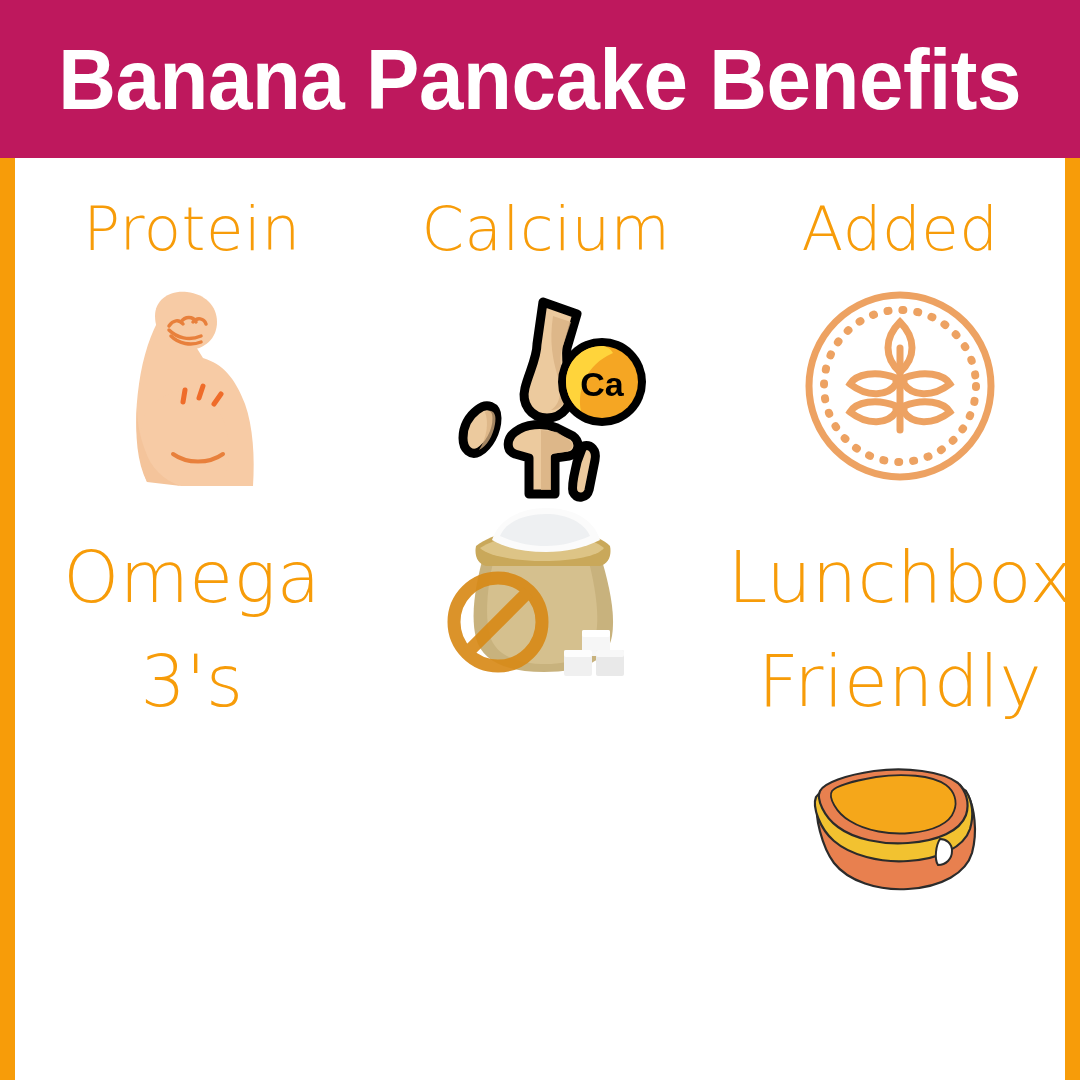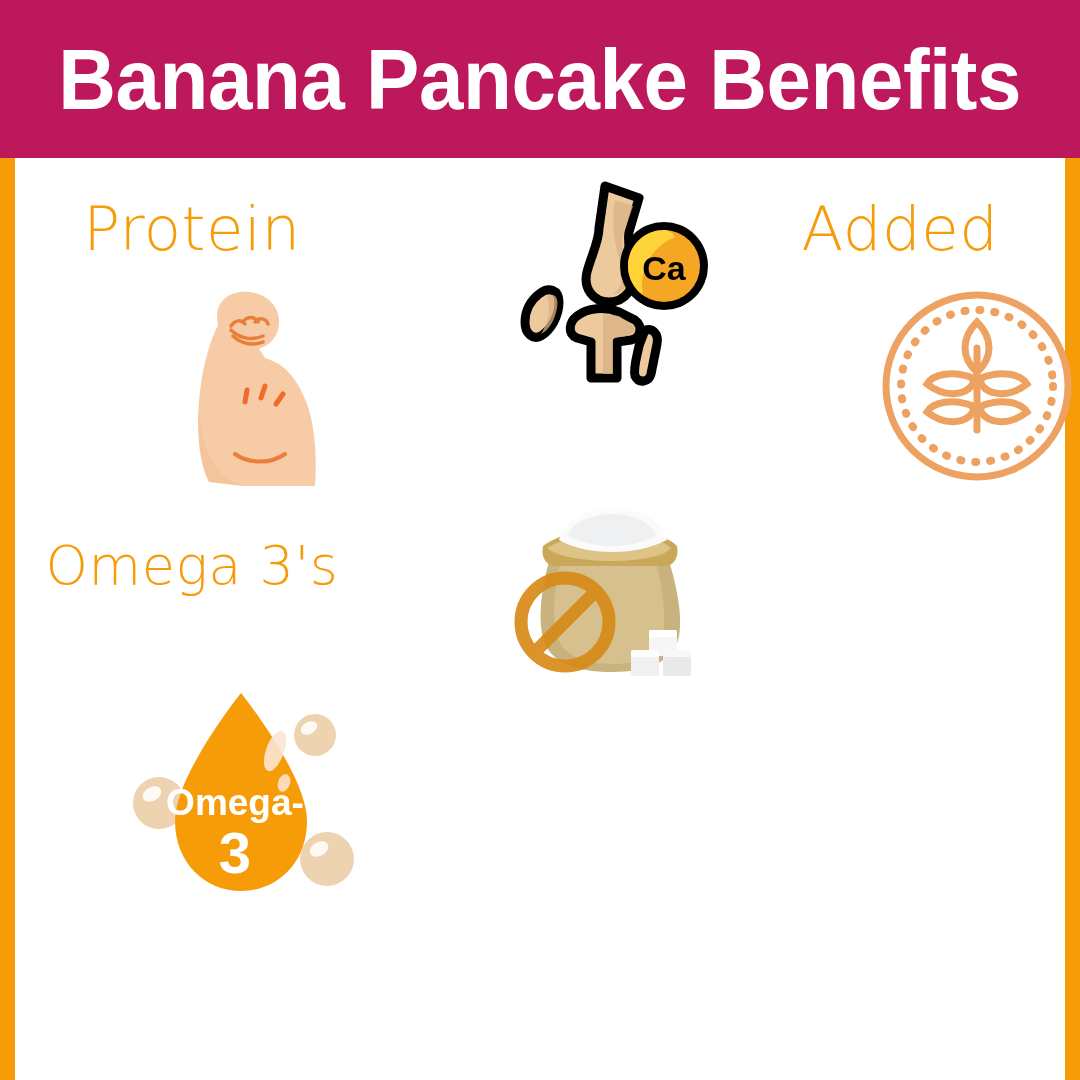--- a/index.html
+++ b/index.html
@@ -73,29 +73,29 @@
     font-family: "DejaVu Sans", sans-serif;
     font-weight: 300;
     font-size: 61px;
     line-height: 1.47;
     text-align: center;
     letter-spacing: 0.5px;
     margin: 0;
     white-space: pre-line;
   }
   .row1 .benefit-label { padding-top: 26px; }
-  .row2 .benefit-label { padding-top: 28px; font-size: 54px; }
+  .row2 .benefit-label { padding-top: 28px; font-size: 71px; }
 
   .icon-wrap {
     position: relative;
     flex: 1;
     width: 100%;
     display: flex;
     align-items: flex-start;
-    justify-content: flex-end;
+    justify-content: center;
   }
   .row1 .icon-wrap { padding-top: 12px; }
   .row2 .icon-wrap { padding-top: 6px; }
   .icon-wrap svg { display: block; overflow: visible; }
 
   
   .cell-omega .icon-wrap { padding-top: 84px; }
 </style>
 </head>
 <body>
@@ -142,20 +142,21 @@
               <line x1="122" y1="112" x2="126" y2="100"></line>
               <line x1="137" y1="118" x2="144" y2="108"></line>
             </g>
 
             <path d="M96,168 C110,178 132,178 146,168" fill="none" stroke="#e8803c" stroke-width="4" stroke-linecap="round"></path>
           </svg>
         </div>
       </div>
 
       <div class="benefit-cell row1 cell-calcium">
+        <div class="benefit-label">Calcium</div>
         <div class="icon-wrap">
           <svg width="230" height="215" viewBox="0 0 230 215">
             <g stroke="#000000" stroke-width="9" stroke-linejoin="round" stroke-linecap="round">
 
               <path d="M112,16 L146,28 L136,62 C134,76 138,88 140,100
                        C143,118 132,132 116,132 C100,132 90,118 94,102
                        C98,86 106,72 106,58 Z" fill="#ecca9e"></path>
 
               <path d="M84,146 C94,138 112,136 126,142 L142,150
                        C150,156 148,168 138,170 L124,172 L124,208 L98,208 L98,172
@@ -210,42 +211,20 @@
               <path d="M104,120 C124,112 144,116 150,126 C132,140 112,138 104,126 Z" stroke-width="7"></path>
 
               <path d="M96,120 C76,112 56,116 50,126 C68,140 88,138 96,126 Z" stroke-width="7"></path>
             </g>
           </svg>
         </div>
       </div>
 
       <div class="benefit-cell row2 cell-omega">
         <div class="benefit-label">Omega 3's</div>
-        <div class="icon-wrap">
-          <svg width="240" height="215" viewBox="0 0 240 215">
-
-            <g>
-              <circle cx="186" cy="46" r="21" fill="#eed3b0"></circle>
-              <ellipse cx="180" cy="39" rx="9" ry="6" fill="#ffffff" opacity="0.85" transform="rotate(-30 180 39)"></ellipse>
-              <circle cx="30" cy="114" r="26" fill="#eed3b0"></circle>
-              <ellipse cx="23" cy="105" rx="10" ry="7" fill="#ffffff" opacity="0.85" transform="rotate(-30 23 105)"></ellipse>
-              <circle cx="198" cy="170" r="27" fill="#eed3b0"></circle>
-              <ellipse cx="190" cy="160" rx="10" ry="7" fill="#ffffff" opacity="0.85" transform="rotate(-30 190 160)"></ellipse>
-            </g>
-
-            <path d="M112,4 C112,4 46,86 46,132 C46,174 76,202 112,202
-                     C148,202 178,174 178,132 C178,86 112,4 112,4 Z" fill="#f79c09"></path>
-
-            <ellipse cx="146" cy="62" rx="9" ry="21" fill="#fbe6d2" opacity="0.9" transform="rotate(20 146 62)"></ellipse>
-            <ellipse cx="155" cy="94" rx="6" ry="9" fill="#fbe6d2" opacity="0.85" transform="rotate(20 155 94)"></ellipse>
-
-            <text x="106" y="126" text-anchor="middle" font-family="'Liberation Sans', sans-serif" font-weight="bold" font-size="37" fill="#ffffff">Omega-</text>
-            <text x="106" y="184" text-anchor="middle" font-family="'Liberation Sans', sans-serif" font-weight="bold" font-size="58" fill="#ffffff">3</text>
-          </svg>
-        </div>
       </div>
 
       <div class="benefit-cell row2 cell-sugar">
         <div class="icon-wrap">
           <svg width="220" height="175" viewBox="0 0 220 175">
 
             <path d="M48,50 C40,78 34,110 40,134 C46,158 72,168 108,168
                      C148,168 172,156 176,132 C180,108 172,76 164,50 Z" fill="#c8b27d"></path>
 
             <path d="M58,54 C52,80 48,110 54,132 C60,152 82,160 110,160
@@ -271,18 +250,45 @@
             </g>
 
             <g opacity="0.92">
               <circle cx="62" cy="118" r="44" fill="none" stroke="#d88a18" stroke-width="13"></circle>
               <line x1="32" y1="148" x2="92" y2="88" stroke="#d88a18" stroke-width="13" stroke-linecap="butt"></line>
             </g>
           </svg>
         </div>
       </div>
 
+      <div class="benefit-cell row2 cell-lunchbox">
+        <div class="benefit-label">Lunchbox
+Friendly</div>
+        <div class="icon-wrap">
+          <svg width="220" height="165" viewBox="0 0 220 165">
+
+            <path d="M28,62 C24,74 32,106 44,122 C58,140 88,150 118,148
+                     C152,146 176,132 182,112 C188,90 184,66 178,54
+                     L170,44 L36,52 Z" fill="#e8804f" stroke="#2b2b2b" stroke-width="2.2"></path>
+
+            <path d="M26,56 C22,66 30,88 44,100 C60,114 90,122 118,120
+                     C150,118 174,106 180,88 C184,74 182,60 176,50
+                     C160,38 120,32 86,36 C56,40 32,46 26,56 Z" fill="#f2c230" stroke="#2b2b2b" stroke-width="2.2"></path>
+
+            <path d="M30,50 C26,58 34,76 48,86 C64,98 92,104 118,102
+                     C148,100 170,90 176,74 C180,62 176,50 168,42
+                     C152,30 116,26 84,30 C56,34 34,42 30,50 Z" fill="#e8804f" stroke="#2b2b2b" stroke-width="2.2"></path>
+
+            <path d="M42,50 C38,56 46,72 60,80 C76,90 100,94 120,92
+                     C144,90 160,82 164,70 C168,60 164,50 156,44
+                     C142,34 112,32 86,36 C64,40 46,44 42,50 Z" fill="#f5a71a" stroke="#2b2b2b" stroke-width="1.8"></path>
+
+            <path d="M150,98 C156,98 162,102 162,110 C162,118 156,124 148,124
+                     C144,118 146,104 150,98 Z" fill="#ffffff" stroke="#2b2b2b" stroke-width="2"></path>
+          </svg>
+        </div>
+      </div>
 
     </div>
 
   </div>
 
 </div>
 
 </body></html>

